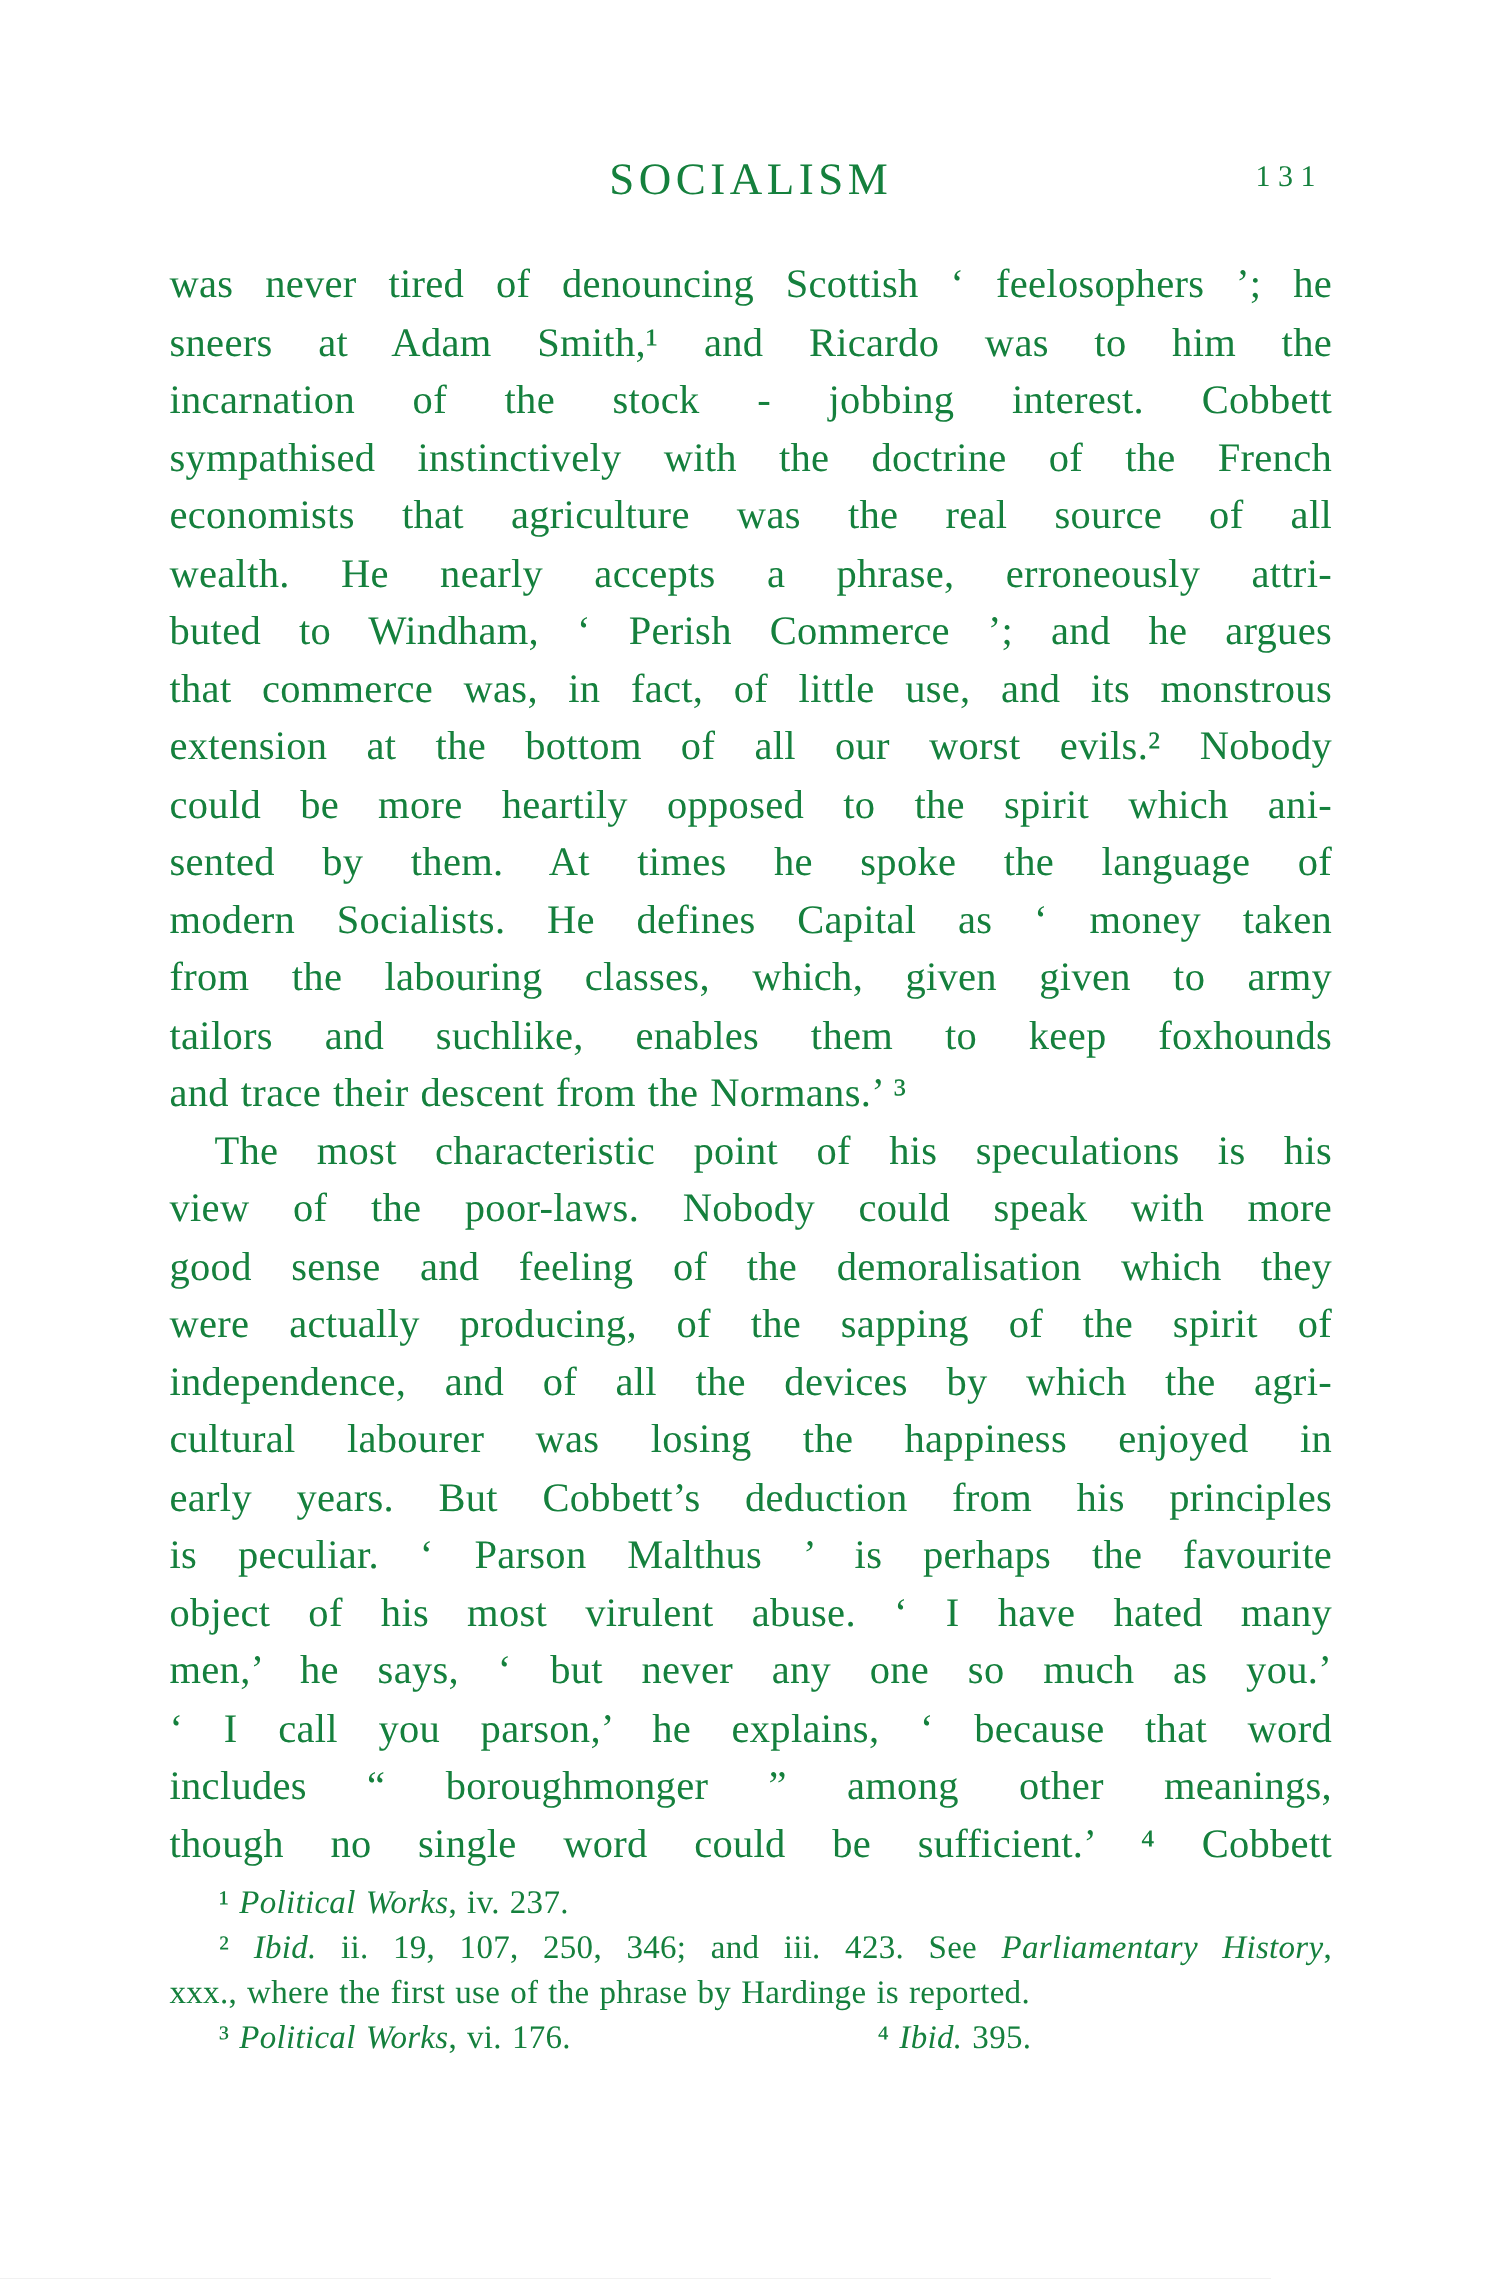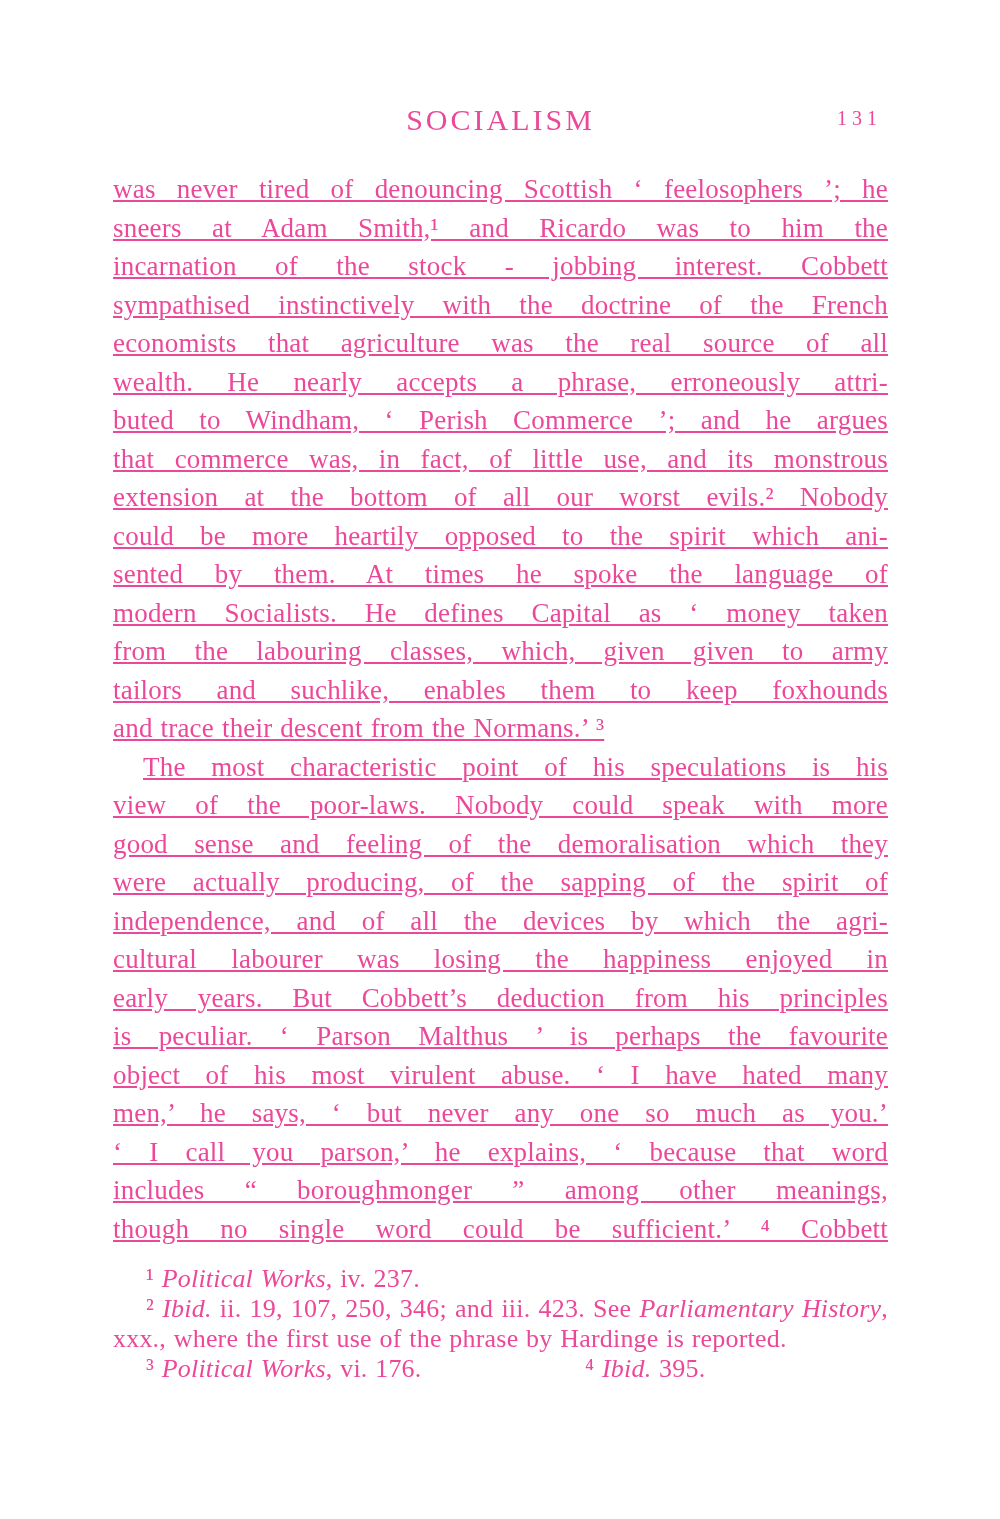--- a/index.html
+++ b/index.html
@@ -1,21 +1,21 @@
 <!DOCTYPE html>
 <html><head>
 <meta charset="utf-8">
 <style>
   html, body { margin: 0; padding: 0; background: #e8e8e8; }
   .page {
     position: relative;
     width: 1000px;
     height: 1519px;
     background: #ffffff;
-    color: #ec4899;
+    color: #15803d;
     font-family: "Liberation Serif", "DejaVu Serif", serif;
     overflow: hidden;
     margin: 0 auto;
   }
   .textblock {
     position: absolute;
     left: 113px;
     top: 103px;
     width: 775px;
   }
@@ -32,35 +32,34 @@
   .page-number {
     position: absolute;
     right: 6px;
     top: 4px;
     font-size: 20px;
     letter-spacing: 5px;
   }
   .bodytext {
     margin-top: 25px;
     font-size: 27px;
-    text-decoration: underline;
   }
   .line {
     line-height: 38.5px;
     letter-spacing: 0.2px;
     word-spacing: 1px;
     text-align: justify;
     text-align-last: justify;
     white-space: normal;
   }
   .line.no-stretch { text-align-last: left; }
   .line.indent { text-indent: 30px; }
   .footnotes {
-    margin-top: 16px;
-    font-size: 26px;
+    margin-top: 5px;
+    font-size: 22px;
   }
   .fline {
     position: relative;
     line-height: 30px;
     letter-spacing: 0.2px;
     word-spacing: 1px;
   }
   .fline.indent { padding-left: 33px; }
   .fline.justify { text-align: justify; text-align-last: justify; }
   .fnote-right { position: absolute; left: 472px; top: 0; }

